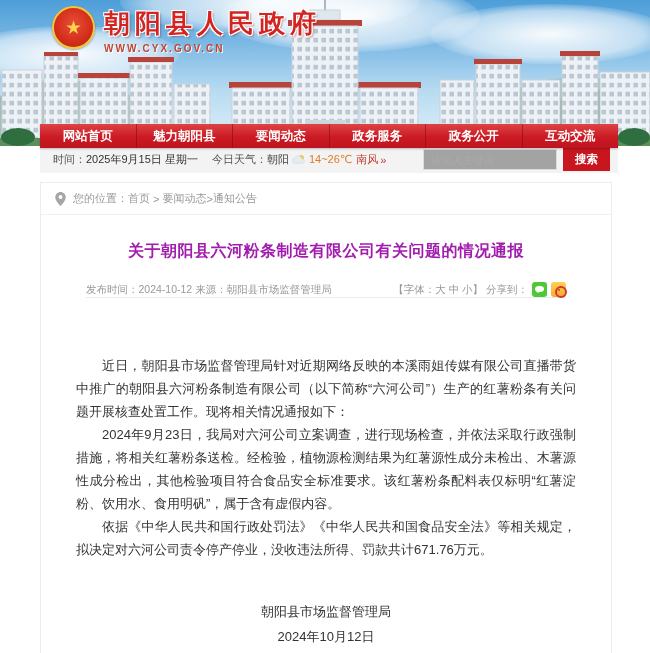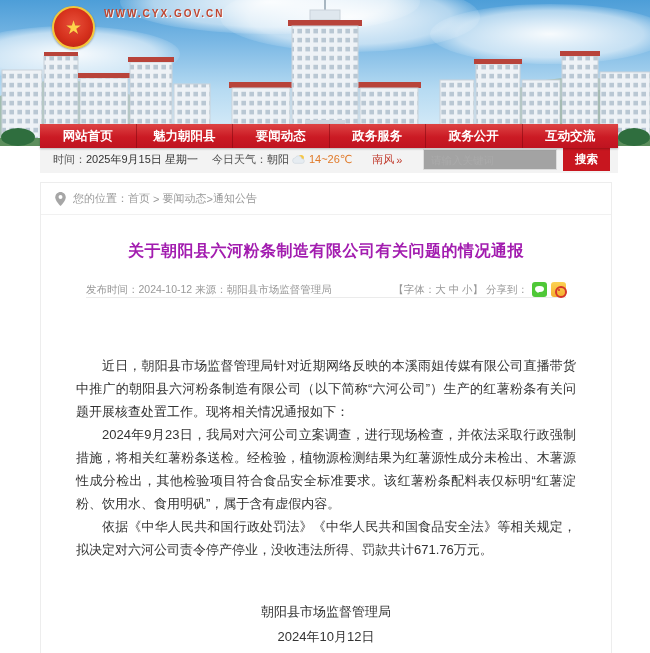--- a/index.html
+++ b/index.html
@@ -42,21 +42,21 @@
 
   
   .timebar { margin-left:40px; width:578px; height:27px; background:#f3f3f3;
              display:flex; align-items:center; justify-content:space-between;
              padding:0 8px 0 13px; font-size:11px; color:#555; }
   .time-left { display:flex; align-items:center; white-space:pre; }
   .time-left .date { color:#333; margin-right:14px; }
   .weather-city { color:#444; }
   .weather-icon { margin:0 3px; display:inline-flex; }
   .temp { color:#e07a2a; }
-  .wind { color:#c0392b; margin-left:20px; }
+  .wind { color:#c0392b; margin-left:4px; }
   .arrow { color:#c0392b; margin-left:2px; }
   .search { display:flex; align-items:center; }
   .search input { width:134px; height:21px; border:1px solid #ddd; background:#a3a3a3;
                   font-size:10.5px; padding:0 7px; color:#333; outline:none; }
   .search input::placeholder { color:#aaa; }
   .search button { width:47px; height:23px; margin-left:6px; border:none; background:#c8161f;
                    color:#fff; font-size:11.5px; font-weight:bold; cursor:pointer; }
 
   
   .content-box { margin:9px 38px 0 40px; width:572px; min-height:480px;
@@ -155,20 +155,21 @@
       <ellipse cx="540" cy="137" rx="16" ry="9" fill="#2f6e3e"></ellipse>
       <ellipse cx="588" cy="139" rx="15" ry="8" fill="#3f7d46"></ellipse>
       <ellipse cx="634" cy="137" rx="16" ry="9" fill="#2f6e3e"></ellipse>
     </svg>
 
     <div class="logo-block">
       <div class="emblem">
         <span class="star">★</span>
       </div>
       <div class="logo-text">
+        <div class="site-title">朝阳县人民政府</div>
         <div class="site-url">WWW.CYX.GOV.CN</div>
       </div>
     </div>
   </div>
 
   <nav class="navbar">
     <a class="nav-item">网站首页</a>
     <a class="nav-item">魅力朝阳县</a>
     <a class="nav-item">要闻动态</a>
     <a class="nav-item">政务服务</a>

